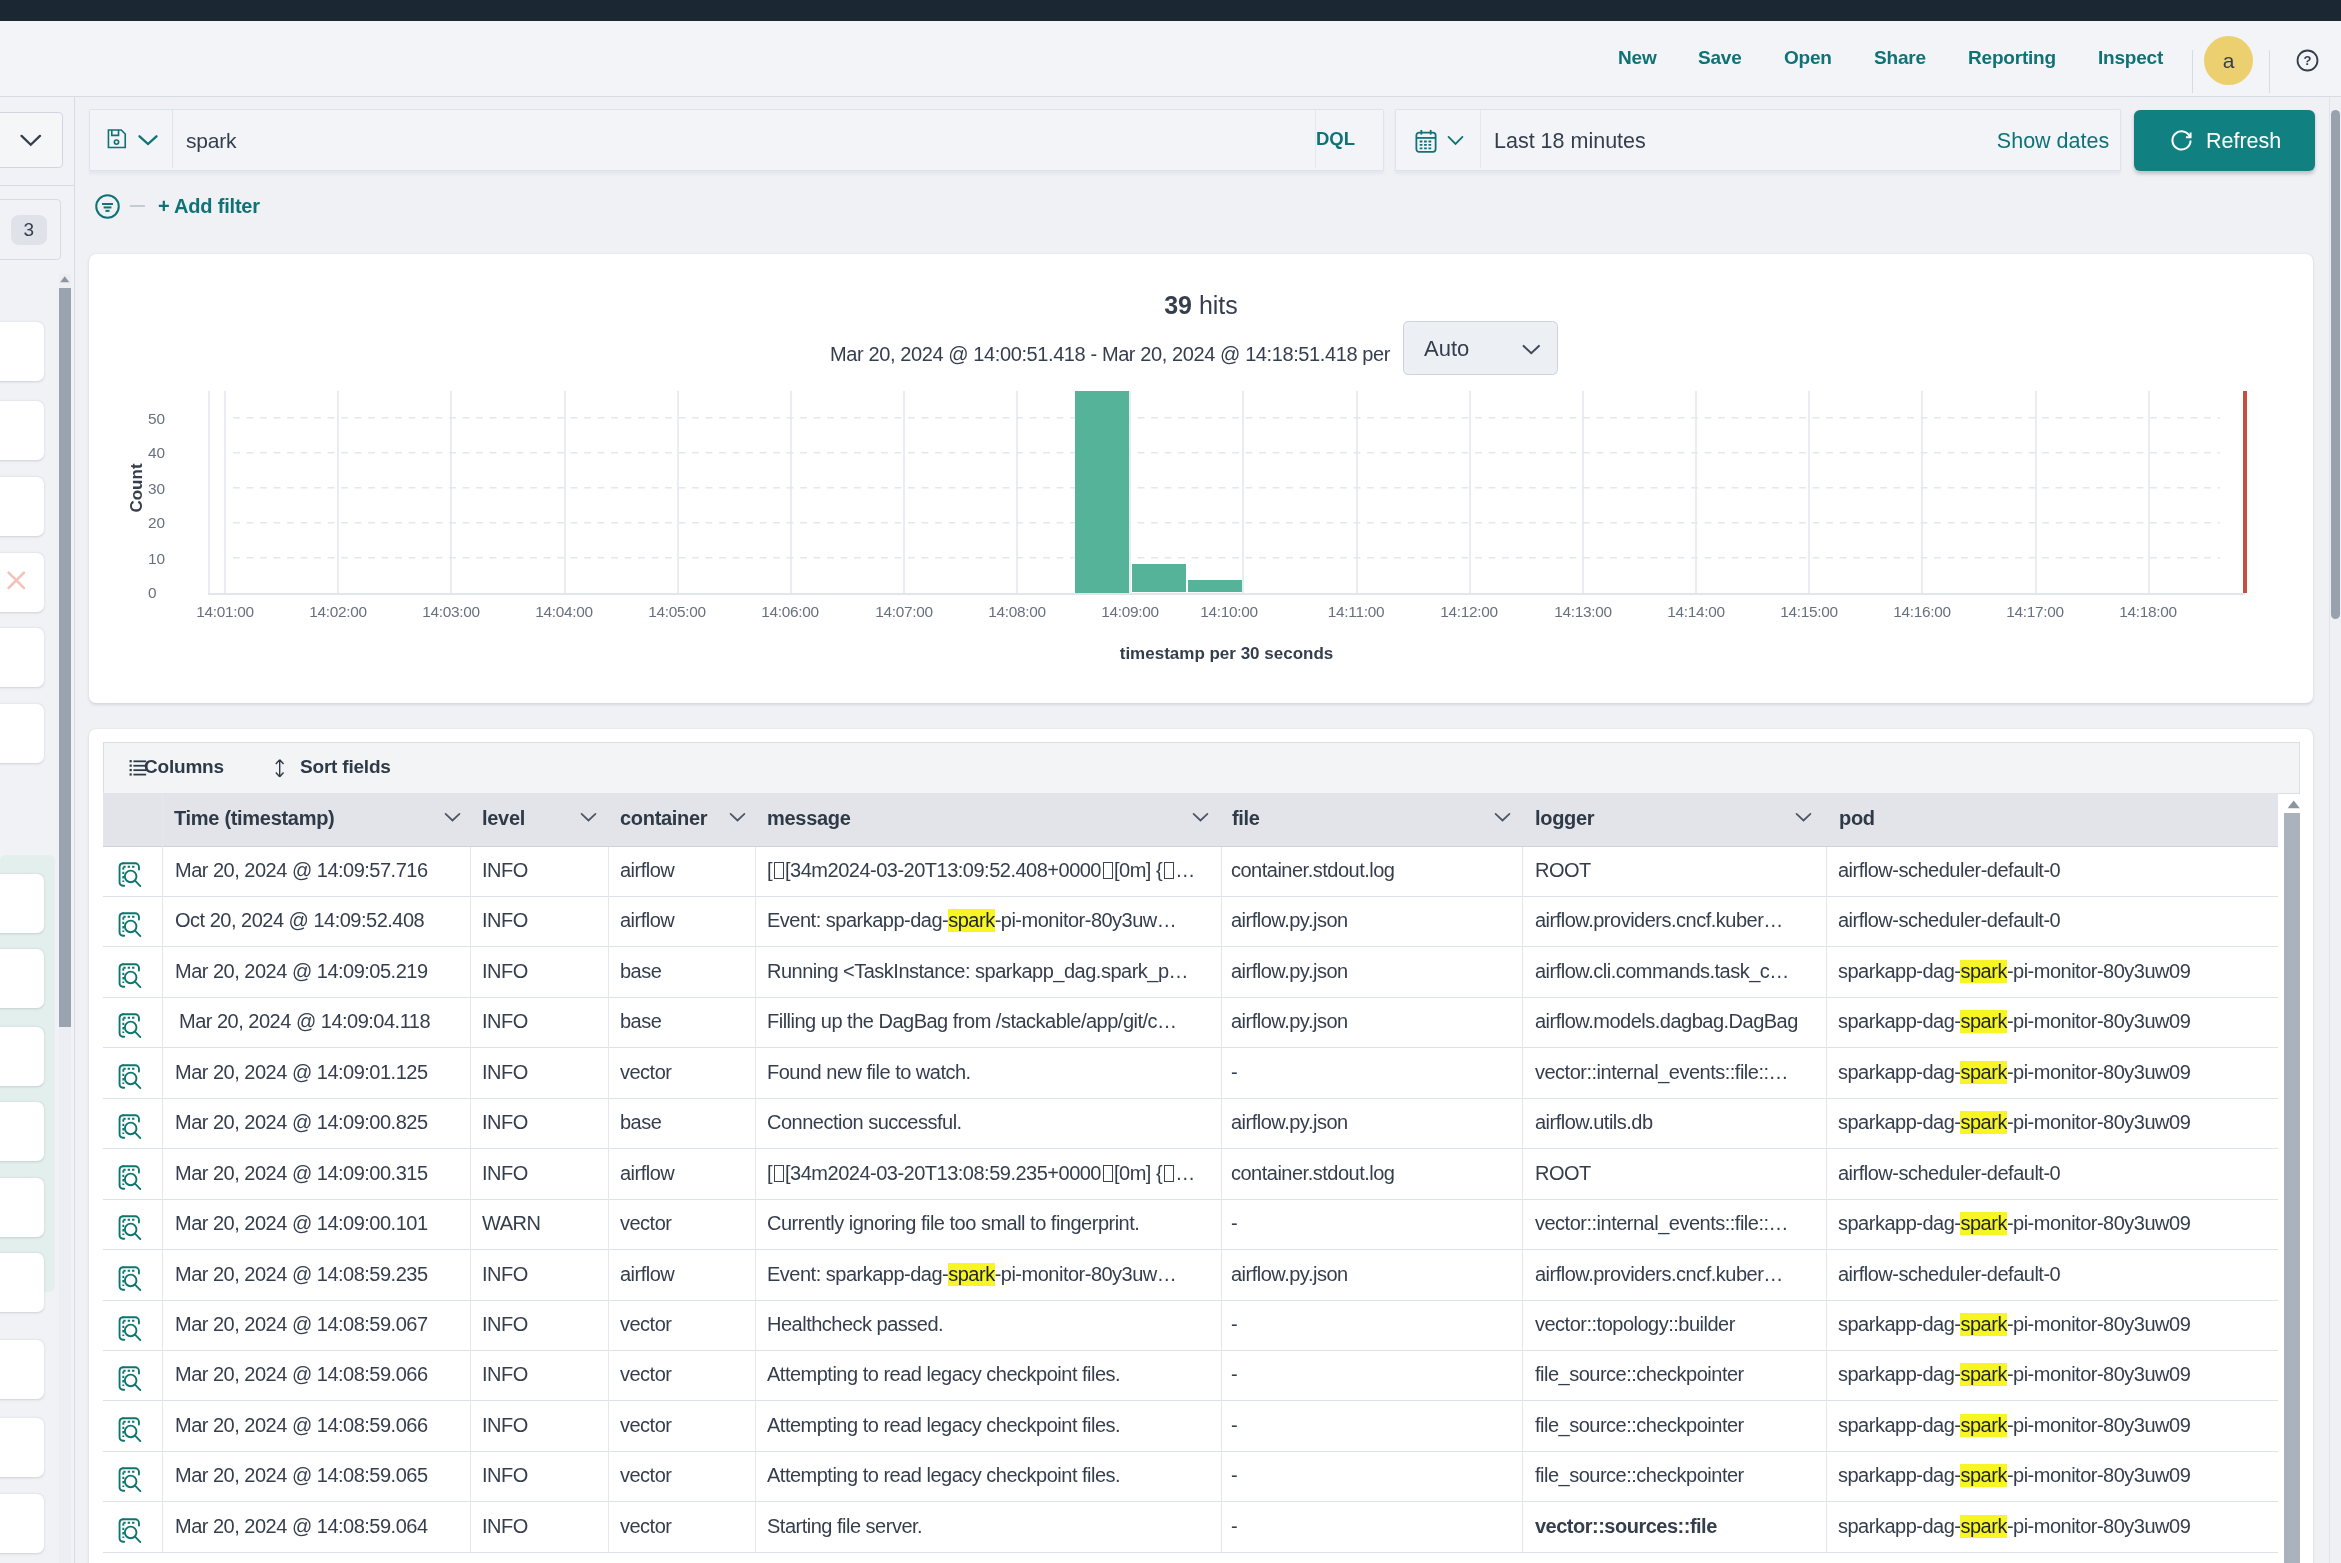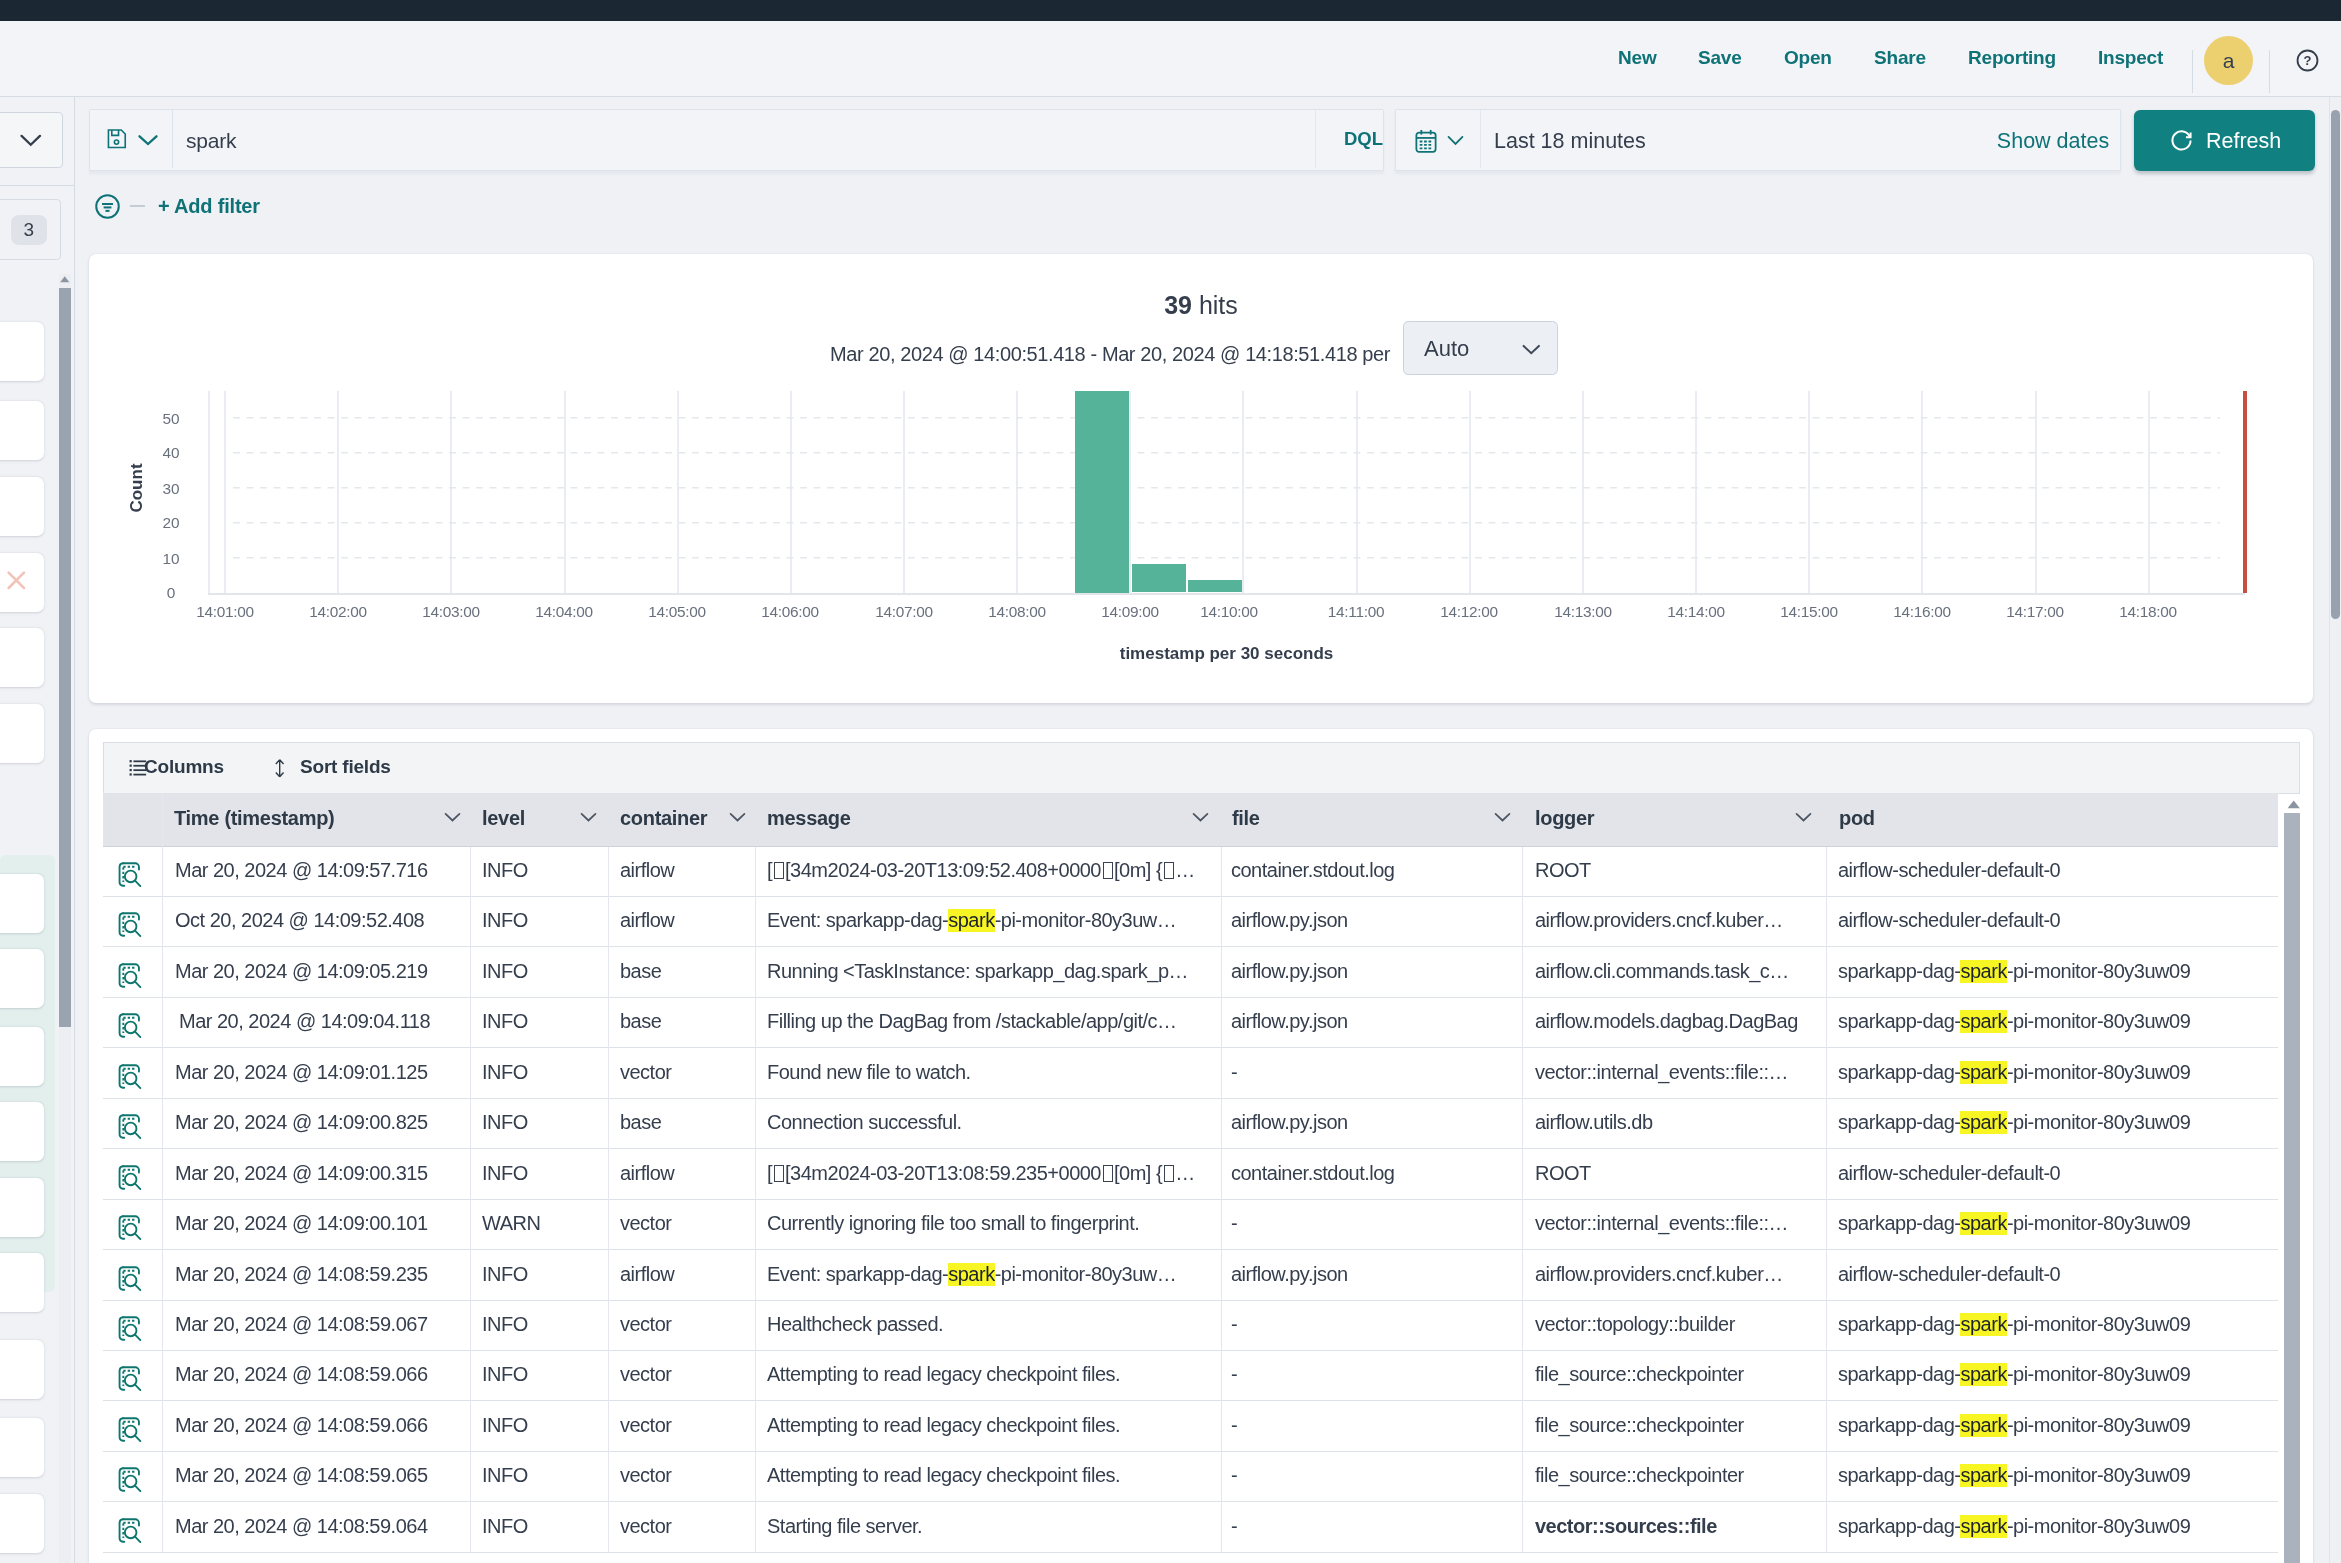--- a/index.html
+++ b/index.html
@@ -19,21 +19,21 @@
 #header { left:0; top:21px; width:2342px; height:76px; background:#f2f4f7; border-bottom:0.8px solid #d6dce3; }
 .navlink { position:absolute; top:26px; font-size:19px; font-weight:700; color:#0e7277; letter-spacing:-0.2px; }
 .vdiv { position:absolute; top:29px; height:43px; width:0.8px; background:#d6dce3; }
 #avatar { left:2204px; top:15.4px; width:49px; height:49px; border-radius:50%; background:#ecd06f; text-align:center; line-height:49px; font-size:21px; color:#353e4d; }
 #helpicon { left:2296px; top:28px; width:23px; height:23px; }
 
 
 .bar { position:absolute; top:109px; height:62px; background:#f2f4f8; border:1.5px solid #dde3ea; }
 #querybar { left:89px; width:1295px; border-radius:1.5px; box-shadow:0 2.3px 2.3px rgba(120,130,140,0.08); }
 #savebtn { position:absolute; left:0; top:0; width:83px; height:58px; border-right:1.5px solid #dde3ea; }
-#dqlbtn { position:absolute; right:0; top:0; width:68px; height:58px; border-left:1.5px solid #e3e8ee; text-align:right; line-height:58px; color:#0e7277; font-weight:700; font-size:18.5px;margin-left:48px; }
+#dqlbtn { position:absolute; right:0; top:0; width:68px; height:58px; border-left:1.5px solid #e3e8ee; text-align:left; line-height:58px; color:#0e7277; font-weight:700; font-size:18.5px;margin-left:48px; }
 #sparktext { position:absolute; left:96px; top:19px; font-size:21px; letter-spacing:-0.2px; color:#353e4d; }
 #timebar { left:1395px; width:726px; border-radius:1.5px; box-shadow:0 2.3px 2.3px rgba(120,130,140,0.08); }
 #calbtn { position:absolute; left:0; top:0; width:85px; height:58px; border-right:1.5px solid #e3e8ee; }
 #lasttext { position:absolute; left:98px; top:18.5px; font-size:21.5px; color:#353e4d; }
 #showdates { position:absolute; right:10.8px; top:18.5px; font-size:21.5px; color:#0e7277; }
 #refreshbtn { left:2134px; top:110px; width:181px; height:61px; background:#108080; border-radius:6.2px; color:#fff; box-shadow:0 2.3px 3.8px rgba(40,60,70,0.25); }
 #refreshbtn span { position:absolute; left:72px; top:19px; font-size:21.5px; font-weight:500; }
 
 
 #addfilter { left:158px; top:195px; font-size:20px; font-weight:700; color:#0e7277; letter-spacing:-0.2px; }
@@ -44,21 +44,21 @@
 #chartpanel { top:254px; height:449px; }
 #tablepanel { top:729px; height:923px; border-bottom-left-radius:0; border-bottom-right-radius:0; }
 
 
 #hits { top:291px; left:89px; width:2224px; text-align:center; font-size:25px; color:#353e4d; }
 #hits b { font-weight:700; }
 #subtitle { top:343px; left:89px; width:1301px; text-align:right; font-size:20px; color:#353e4d; letter-spacing:-0.4px; }
 #autosel { left:1403px; top:321px; width:155px; height:54px; background:#eceff3; border:0.8px solid #ccd3dd; border-radius:5.4px; }
 #autosel span { position:absolute; left:20px; top:14px; font-size:22px; color:#353e4d; }
 .xlab { position:absolute; top:603px; width:92px; text-align:center; font-size:15.4px; color:#69707d; letter-spacing:-0.3px; }
-.ylab { position:absolute; width:46px; text-align:center; font-size:15.4px; color:#69707d; }
+.ylab { position:absolute; width:46px; text-align:left; font-size:15.4px; color:#69707d; }
 #counttitle { left:89px; top:478px; width:92px; text-align:center; font-size:17px; font-weight:700; color:#353e4d; transform:rotate(-90deg); transform-origin:center; left:91px; }
 #xtitle { left:208px; top:644px; width:2037px; text-align:center; font-size:17px; font-weight:700; color:#353e4d; }
 
 
 #toolbar { left:103px; top:742px; width:2197px; height:52px; background:#f2f4f6; border:0.8px solid #d9dee5; }
 .tbtxt { position:absolute; top:13px; font-size:19px; font-weight:700; color:#2e3a47; letter-spacing:-0.2px; }
 #thead { left:103px; top:793px; width:2175px; height:54px; background:#e2e4e9; border-bottom:0.8px solid #ccd2da; }
 .th { position:absolute; top:14px; font-size:20px; font-weight:700; color:#2e3a47; letter-spacing:-0.3px; }
 .hchev { position:absolute; top:18.5px; }
 #rows { left:103px; top:847px; width:2175px; }

